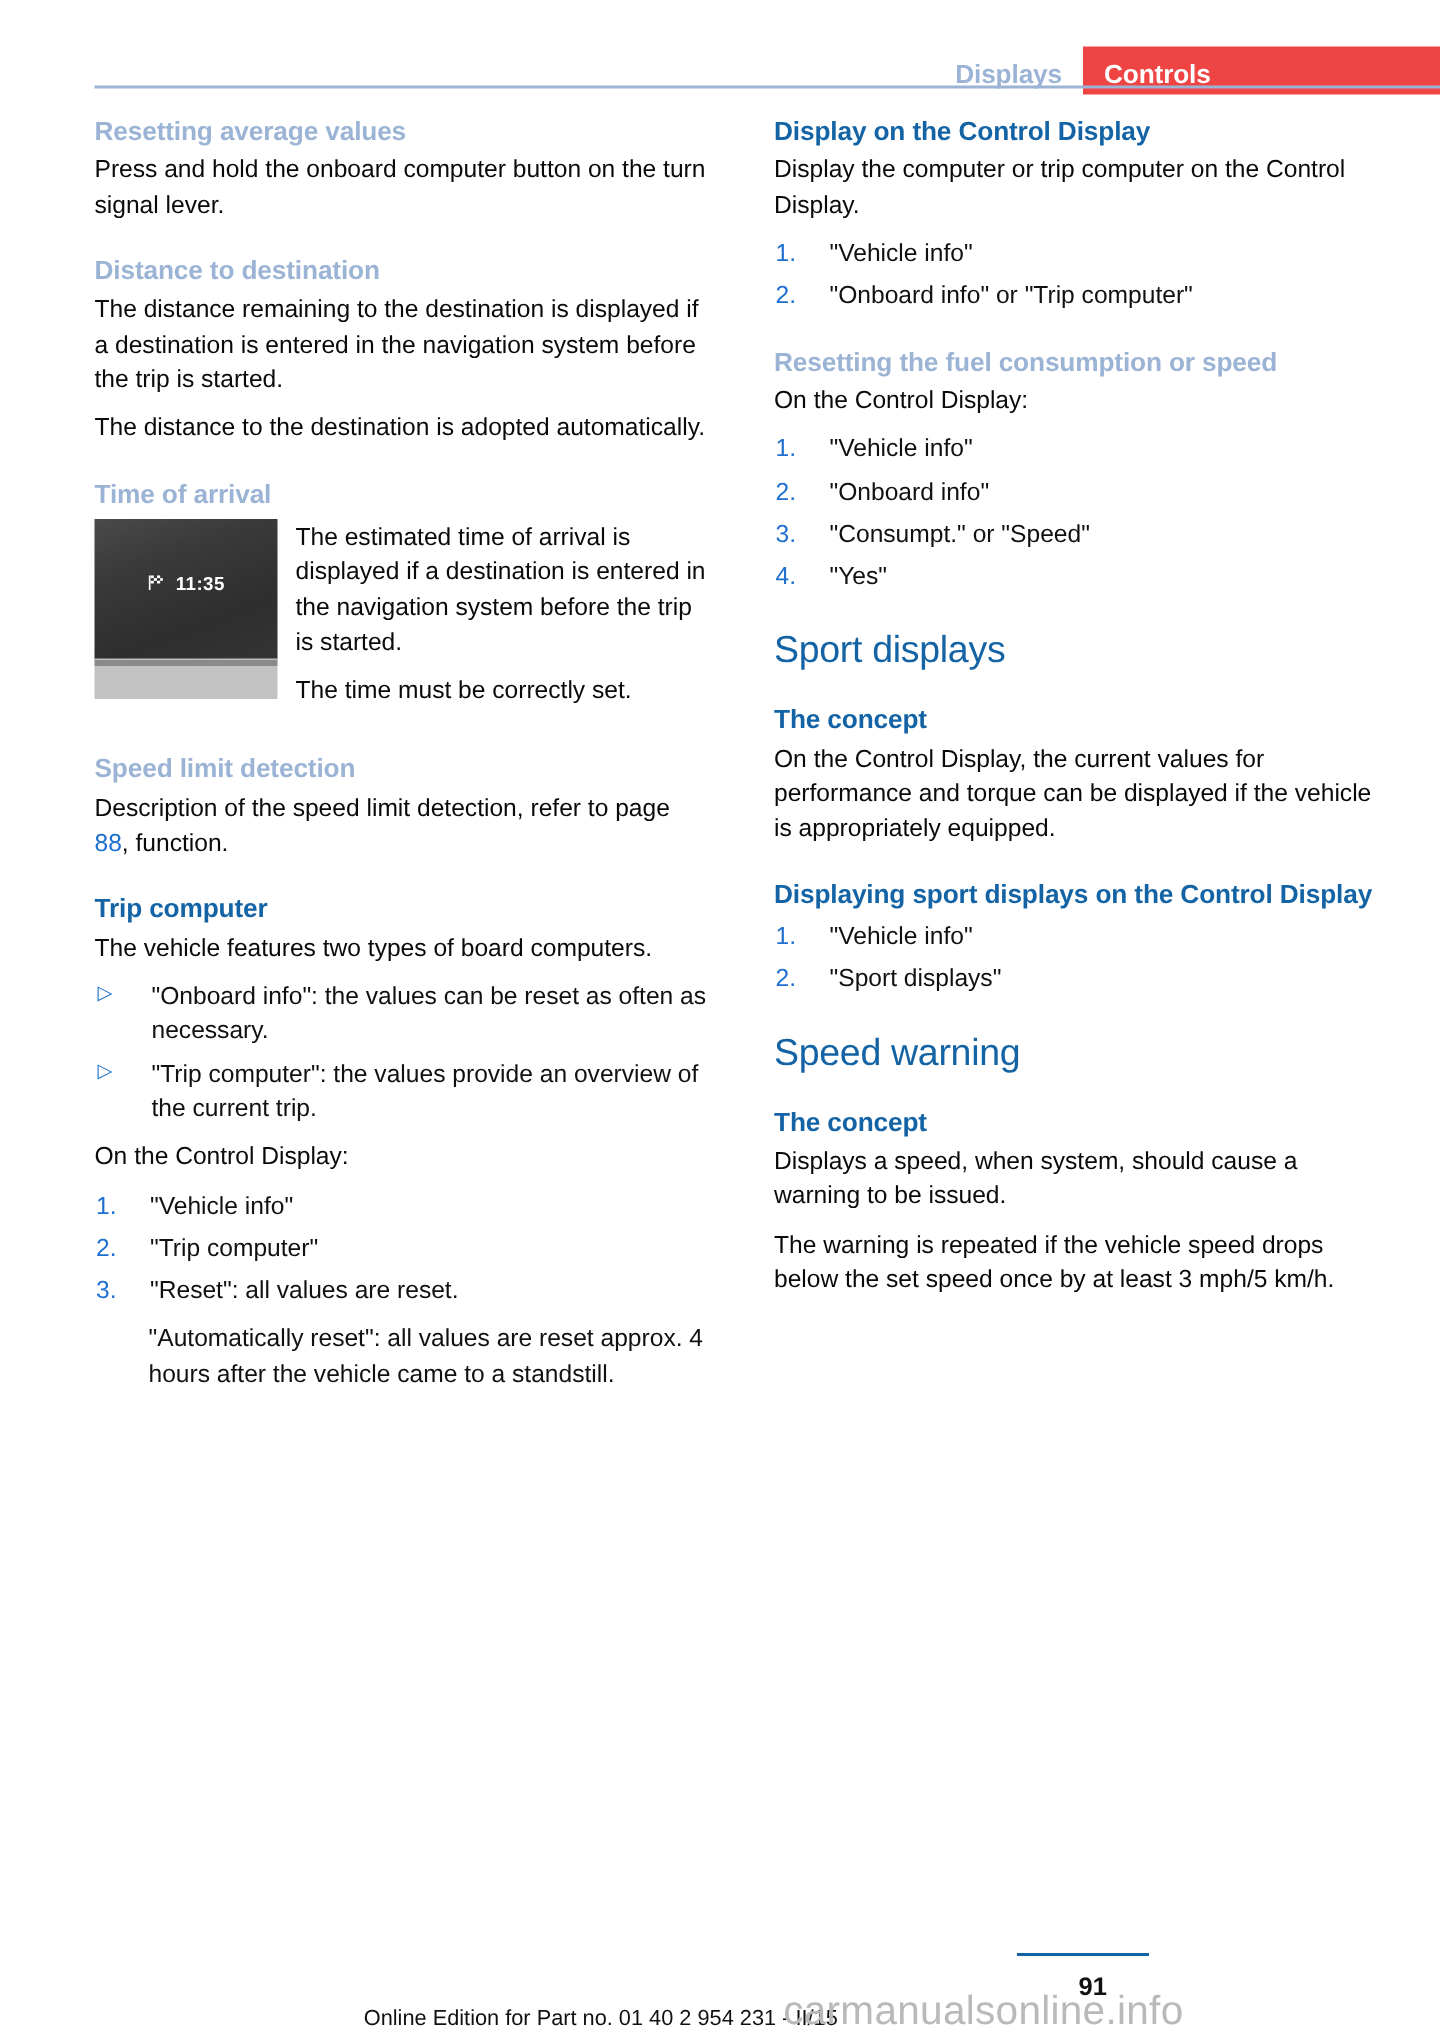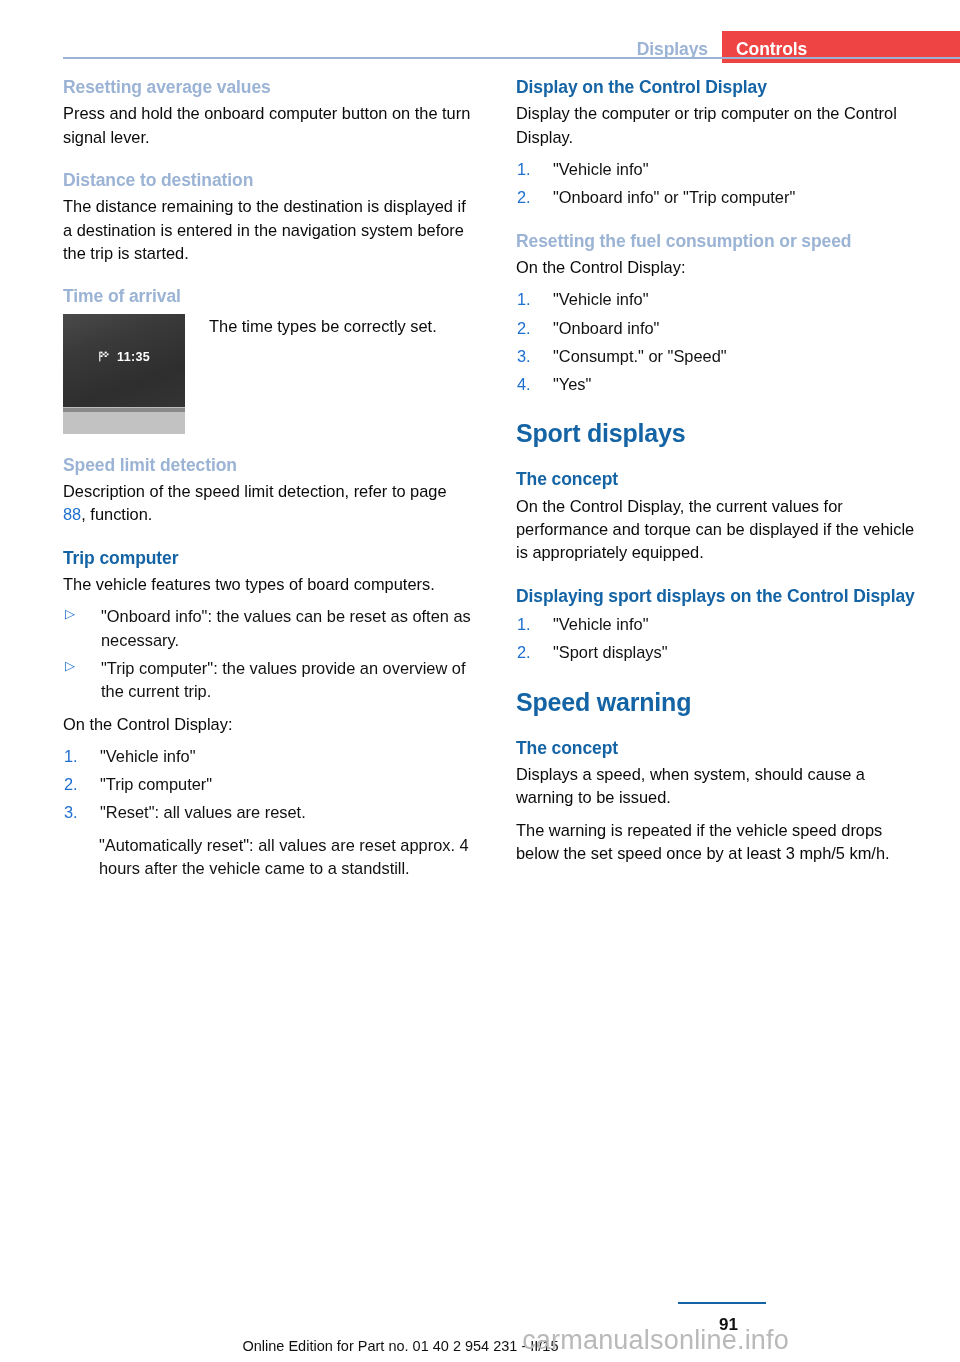--- a/index.html
+++ b/index.html
@@ -71,21 +71,21 @@
   }
   .col {
     width: 410px;
     flex: 0 0 410px;
   }
 
   
   h1.h-main {
     color: #1464a5;
     font-size: 25px;
-    font-weight: bold;
+    font-weight: normal;
     margin: 22px 0 14px 0;
     line-height: 1.2;
     letter-spacing: -0.2px;
   }
   h2.h-sec {
     color: #1464a5;
     font-size: 17.5px;
     font-weight: bold;
     margin: 20px 0 4px 0;
     line-height: 1.28;
@@ -151,21 +151,21 @@
 
   
   .figblock {
     display: flex;
     align-items: flex-start;
     margin-top: 6px;
   }
   .figure {
     flex: 0 0 122px;
     width: 122px;
-    margin-right: 24px;
+    margin-right: 12px;
   }
   .fig-screen {
     width: 122px;
     height: 93px;
     background: linear-gradient(160deg, #4a4a4a 0%, #3a3a3a 30%, #2e2e2e 70%, #343434 100%);
     position: relative;
   }
   .fig-row {
     position: absolute;
     left: 0;
@@ -259,20 +259,21 @@
 <div class="page">
   <div class="columns">
 
     <div class="col">
 
       <h3 class="h-sub first-head">Resetting average values</h3>
       <p class="body">Press and hold the onboard computer button on the turn signal lever.</p>
 
       <h3 class="h-sub">Distance to destination</h3>
       <p class="body">The distance remaining to the destination is displayed if a destination is entered in the navigation system before the trip is started.</p>
+      <p class="body">The distance to the destination is adopted automatically.</p>
 
       <h3 class="h-sub">Time of arrival</h3>
       <div class="figblock">
         <div class="figure">
           <div class="fig-screen">
             <div class="fig-row">
               <span class="flag-icon">
                 <svg viewBox="0 0 16 16" width="13" height="13" xmlns="http://www.w3.org/2000/svg">
                   <rect x="1.5" y="2" width="1.4" height="12" fill="#ffffff"></rect>
                   <g fill="#ffffff">
@@ -285,21 +286,22 @@
                   </g>
                 </svg>
               </span>
               <span>11:35</span>
             </div>
           </div>
           <div class="fig-sep"></div>
           <div class="fig-bar"></div>
         </div>
         <div class="figtext">
-          <p class="body">The time types be correctly set.</p>
+          <p class="body">The estimated time of arrival is displayed if a destination is entered in the navigation system before the trip is started.</p>
+          <p class="body">The time must be correctly set.</p>
         </div>
       </div>
 
       <h3 class="h-sub">Speed limit detection</h3>
       <p class="body"><span>Description of the speed limit detection, refer to page </span><span class="pageref">88</span><span>, function.</span></p>
 
       <h2 class="h-sec">Trip computer</h2>
       <p class="body">The vehicle features two types of board computers.</p>
       <ul class="bullist">
         <li>

